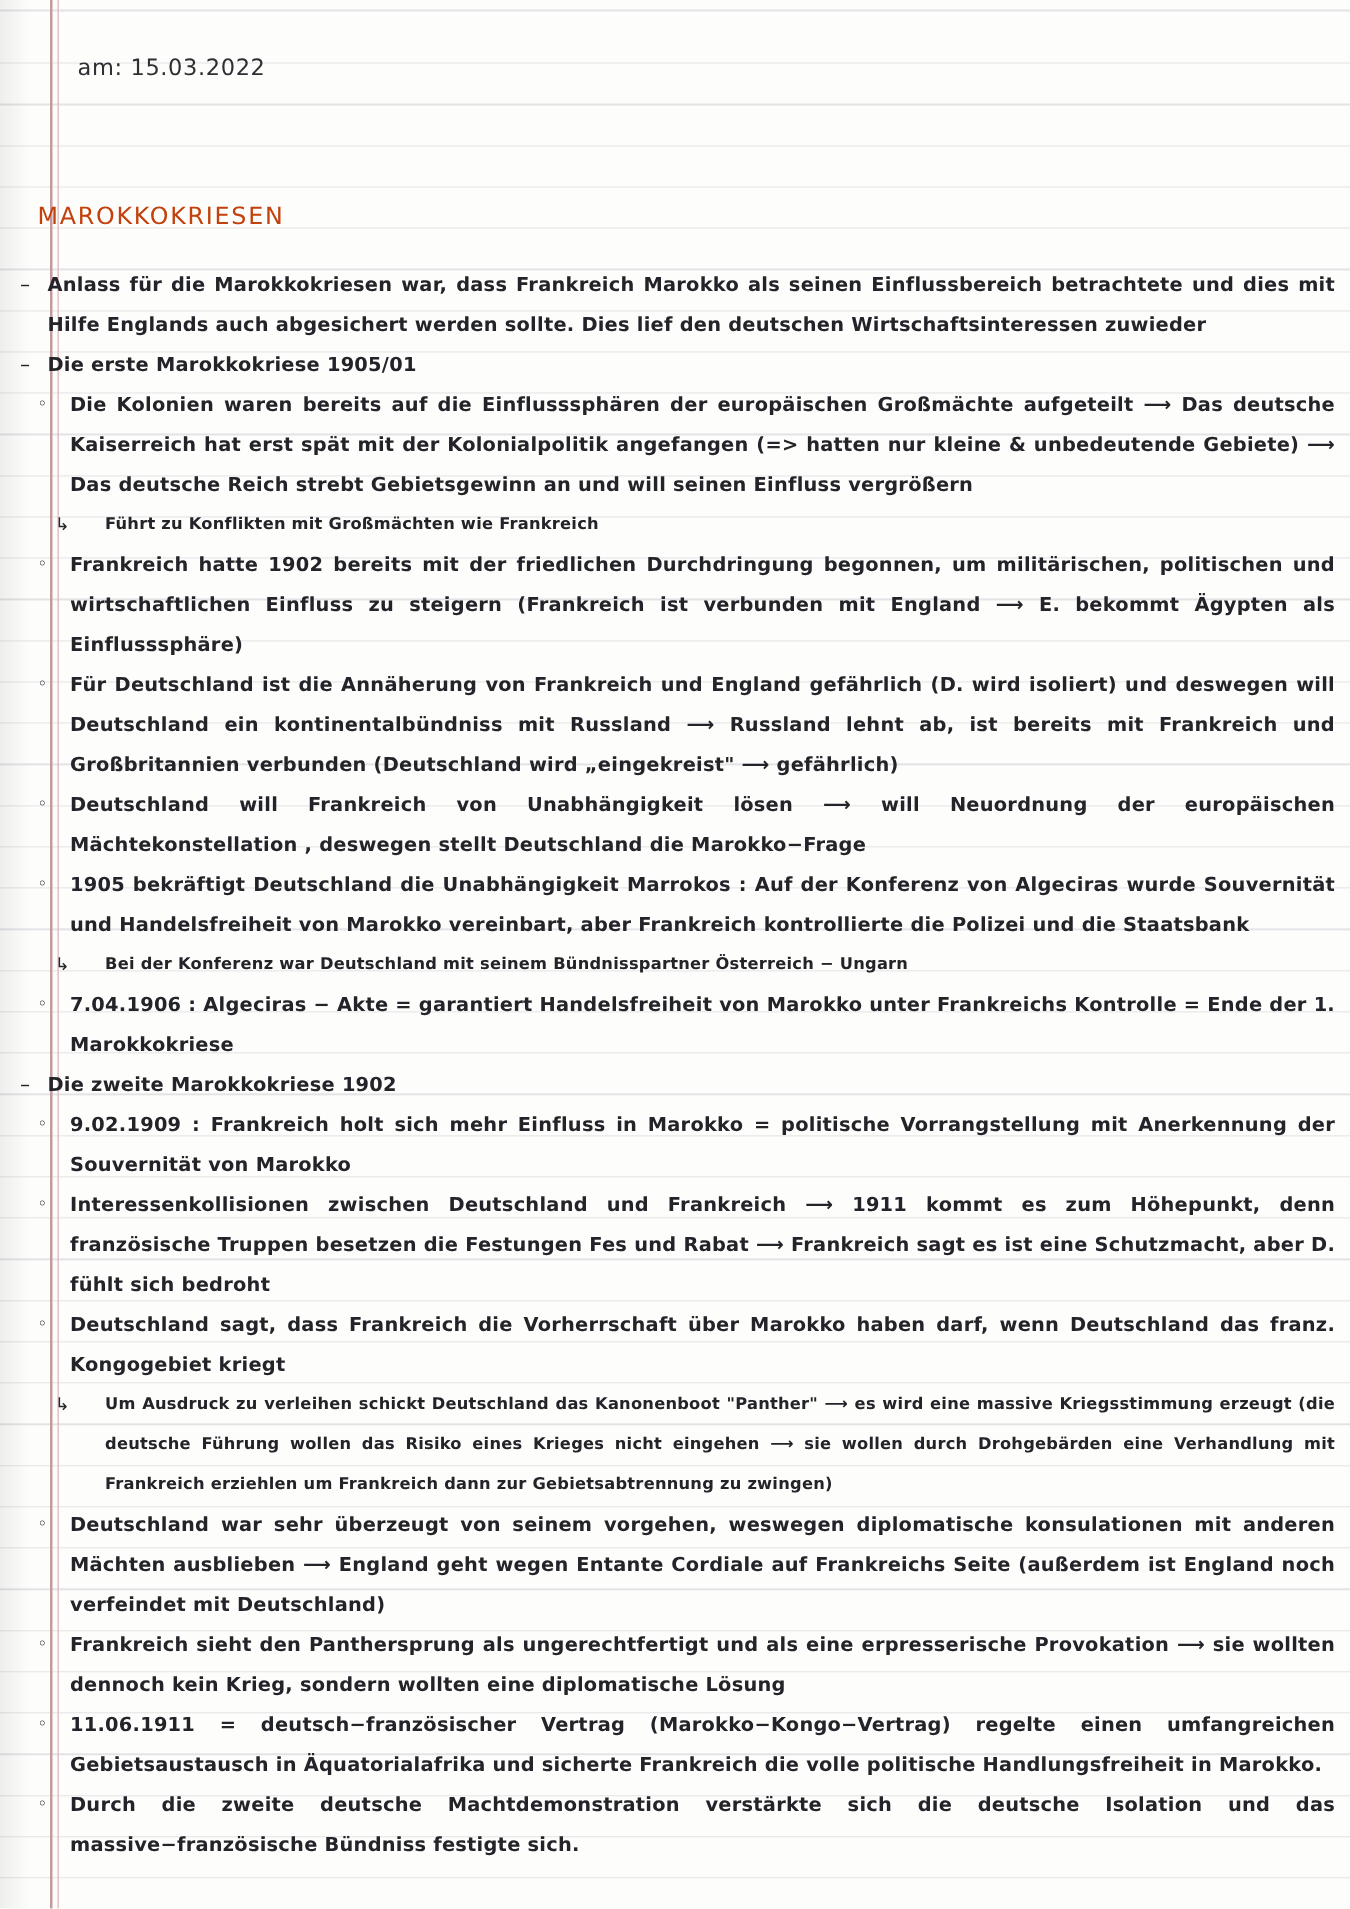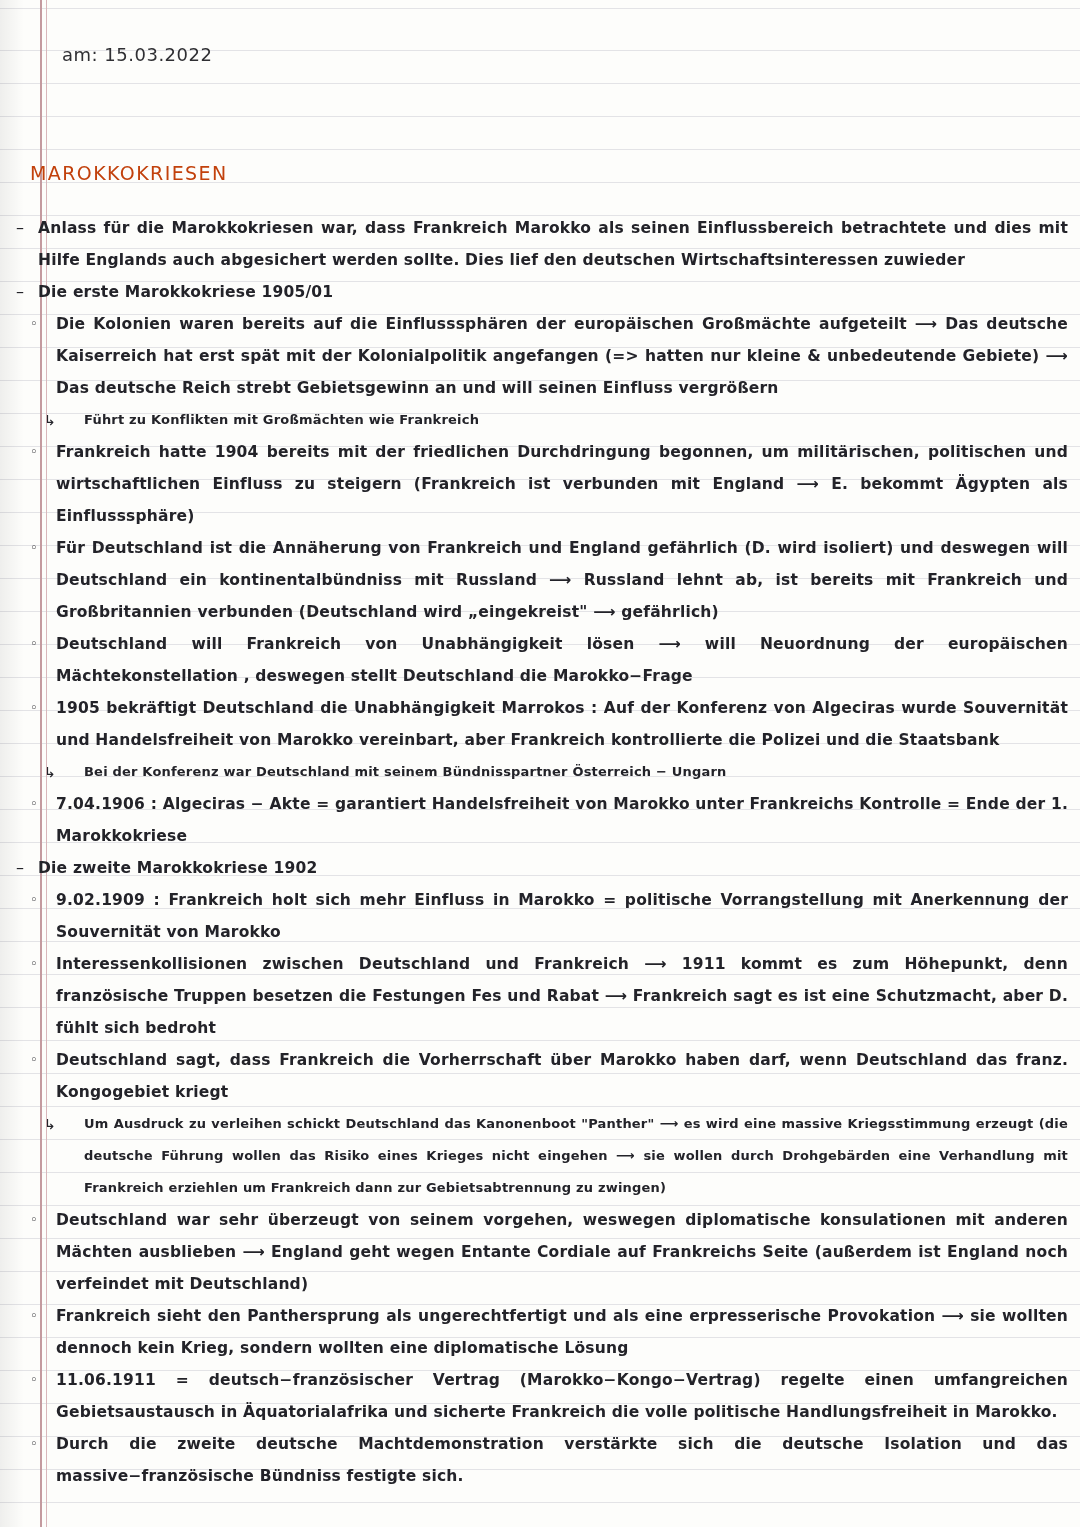--- a/index.html
+++ b/index.html
@@ -153,21 +153,21 @@
         <div class="line">
           <span class="bullet circ">◦</span>
           <span class="txt justify">Die Kolonien waren bereits auf die Einflusssphären der europäischen Großmächte aufgeteilt ⟶ Das deutsche Kaiserreich hat erst spät mit der Kolonialpolitik angefangen (=&gt; hatten nur kleine &amp; unbedeutende Gebiete) ⟶ Das deutsche Reich strebt Gebietsgewinn an und will seinen Einfluss vergrößern</span>
         </div>
         <div class="line">
           <span class="bullet arrow">↳</span>
           <span class="txt justify sm">Führt zu Konflikten mit Großmächten wie Frankreich</span>
         </div>
         <div class="line">
           <span class="bullet circ">◦</span>
-          <span class="txt justify">Frankreich hatte 1904 bereits mit der friedlichen Durchdringung begonnen, um militärischen, politischen und wirtschaftlichen Einfluss zu steigern   (Frankreich ist verbunden mit England ⟶ E. bekommt Ägypten als Einflusssphäre)</span>
+          <span class="txt justify">Frankreich hatte 1902 bereits mit der friedlichen Durchdringung begonnen, um militärischen, politischen und wirtschaftlichen Einfluss zu steigern   (Frankreich ist verbunden mit England ⟶ E. bekommt Ägypten als Einflusssphäre)</span>
         </div>
         <div class="line">
           <span class="bullet circ">◦</span>
           <span class="txt justify">Für Deutschland ist die Annäherung von Frankreich und England gefährlich (D. wird isoliert) und deswegen will Deutschland ein kontinentalbündniss mit Russland ⟶ Russland lehnt ab, ist bereits mit Frankreich und Großbritannien verbunden  (Deutschland wird „eingekreist" ⟶ gefährlich)</span>
         </div>
         <div class="line">
           <span class="bullet circ">◦</span>
           <span class="txt justify">Deutschland will Frankreich von Unabhängigkeit lösen ⟶ will Neuordnung der europäischen Mächtekonstellation , deswegen stellt Deutschland die Marokko−Frage</span>
         </div>
         <div class="line">

